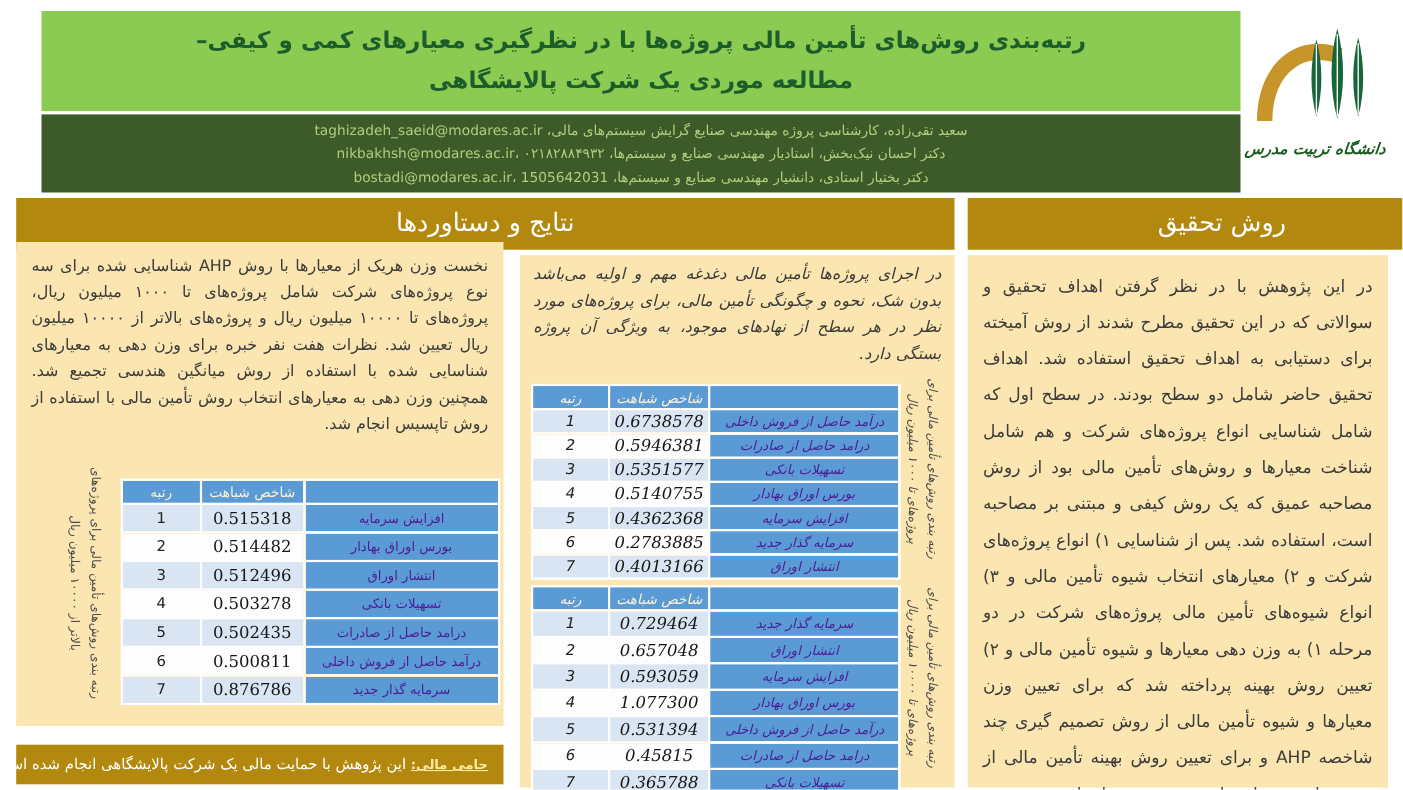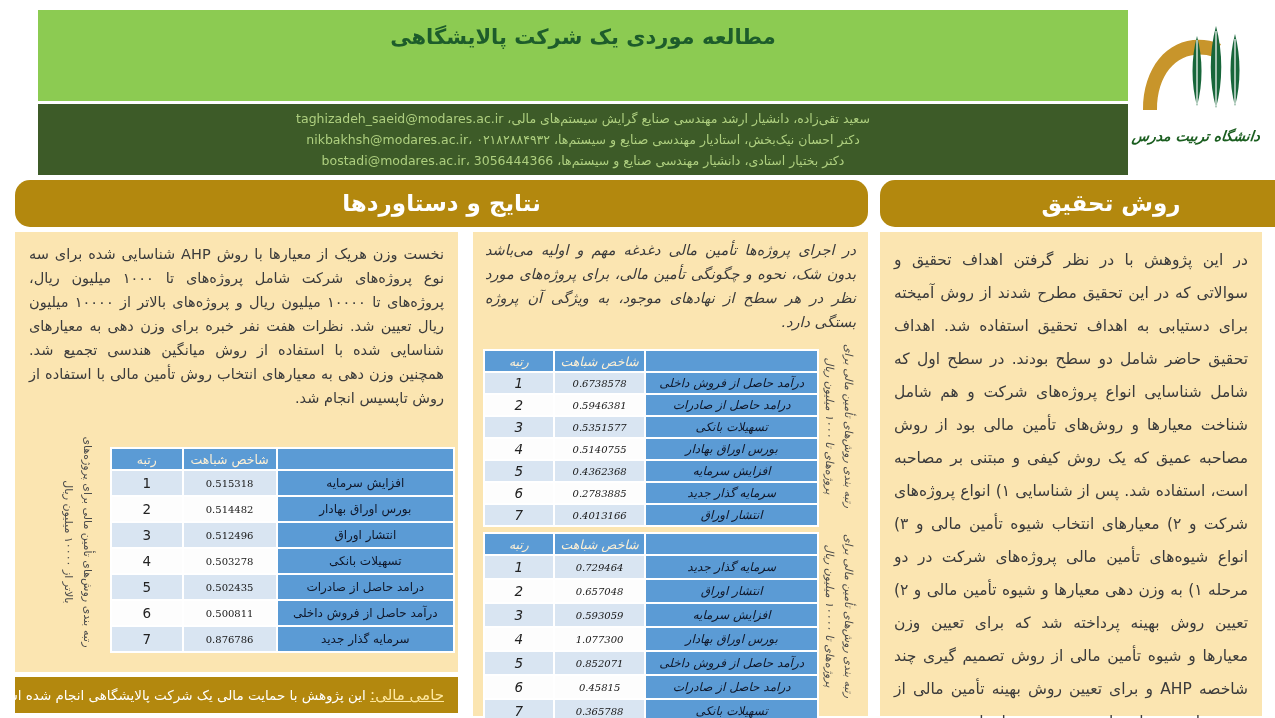--- a/index.html
+++ b/index.html
@@ -15,45 +15,45 @@
     font-size:12.5px;line-height:21px;padding-top:4px;box-sizing:border-box;}
 
   
   .logo-panel{position:absolute;left:1130px;top:10px;width:132px;height:165px;background:#fff;text-align:center;}
   .logo-panel svg{display:block;margin:2px auto 0 auto;}
   .logo-name{font-size:14px;font-weight:bold;font-style:italic;color:#1b5e20;
     transform:skewX(-6deg);letter-spacing:0.5px;}
 
   
   .section-header{position:absolute;top:180px;height:47px;background:var(--gold);
-    color:#fff;font-weight:bold;font-size:23px;text-align:center;line-height:47px;border-radius:15px;}
+    color:#fff;font-weight:normal;font-size:23px;text-align:center;line-height:47px;}
   #results-header{left:15px;width:853px;}
   #method-header{left:880px;width:382px;padding-left:40px;}
 
   
   .panel{position:absolute;background:var(--cream);box-sizing:border-box;}
   #method-panel{left:880px;top:232px;width:382px;height:484px;padding:12px 14px;}
   #middle-panel{left:473px;top:232px;width:395px;height:484px;font-style:italic;}
-  #left-panel{left:15px;top:232px;width:443px;height:440px;}
+  #left-panel{left:15px;top:220px;width:443px;height:440px;}
   p.justified{margin:0;text-align:justify;color:#3b3b3b;}
   #method-paragraph{font-size:15.5px;line-height:33px;}
   #middle-paragraph{font-size:14.5px;line-height:24px;padding:6px 12px 0 12px;}
   #left-paragraph{font-size:14.5px;line-height:24px;padding:10px 14px 0 14px;}
 
   
   .tbl{position:absolute;margin-top:12px;}
   #table-mid-1{left:10px;top:105px;width:336px;}
   #table-mid-2{left:10px;top:288px;width:336px;}
   #table-left{left:95px;top:203px;width:345px;}
   table.rank-table{border-collapse:collapse;direction:ltr;table-layout:fixed;width:100%;}
   table.rank-table th,table.rank-table td{border:2px solid #fff;padding:0 3px;overflow:hidden;white-space:nowrap;}
   table.rank-table th{background:var(--table-blue);color:#FDF0D5;font-weight:normal;font-size:12.5px;height:20px;}
   td.rank{font-size:13.5px;text-align:center;color:#222;}
-  td.val{font-family:"DejaVu Serif","Liberation Serif",serif;font-size:10px;text-align:center;color:#151515;}
-  td.cat{background:var(--table-blue);color:#0f172a;direction:rtl;text-align:center;font-size:12px;}
+  td.val{font-family:"DejaVu Serif","Liberation Serif",serif;font-size:15px;text-align:center;color:#151515;}
+  td.cat{background:var(--table-blue);color:#4c1d95;direction:rtl;text-align:center;font-size:12px;}
   .c-rank{width:20%;} .c-val{width:27%;} .c-cat{width:53%;}
   tr.odd td.rank,tr.odd td.val{background:var(--row-alt);}
   tr.even td.rank,tr.even td.val{background:#fdfdfd;}
   .rh22 tbody td{height:20px;}
   .rh24 tbody td{height:22px;}
   .rh26 tbody td{height:24px;}
 
   
   .vlabel{position:absolute;color:#4a4a4a;font-size:11px;}
   .vlabel .vtext{position:absolute;left:50%;top:50%;
@@ -62,35 +62,36 @@
   #vlabel-mid-1 .vtext{width:182px;}
   #vlabel-mid-2{left:344px;top:288px;width:44px;height:192px;}
   #vlabel-mid-2 .vtext{width:192px;}
   #vlabel-left{left:41px;top:198px;width:44px;height:224px;}
   #vlabel-left .vtext{width:224px;}
 
   
   .sponsor-bar{position:absolute;left:15px;top:677px;width:443px;height:36px;
     background:var(--gold);color:#fff;font-size:13.5px;line-height:36px;
     padding:0 14px;box-sizing:border-box;white-space:nowrap;}
-  .sponsor-label{color:#FFE9A0;font-weight:normal;text-decoration:underline;font-size:15px;margin-top:12px;}
+  .sponsor-label{color:#FFE9A0;font-weight:bold;text-decoration:underline;font-size:12px;margin-top:12px;}
 </style>
 </head>
 <body>
 
 <div class="page">
 
   <div class="band-title">
+    <div>رتبه‌بندی روش‌های تأمین مالی پروژه‌ها با در نظرگیری معیارهای کمی و کیفی–</div>
     <div>مطالعه موردی یک شرکت پالایشگاهی</div>
   </div>
 
   <div class="band-authors">
-    <div>سعید تقی‌زاده، دانشیار ارشد مهندسی صنایع گرایش سیستم‌های مالی، taghizadeh_saeid@modares.ac.ir</div>
+    <div>سعید تقی‌زاده، کارشناسی پروژه مهندسی صنایع گرایش سیستم‌های مالی، taghizadeh_saeid@modares.ac.ir</div>
     <div>دکتر احسان نیک‌بخش، استادیار مهندسی صنایع و سیستم‌ها، nikbakhsh@modares.ac.ir، ۰۲۱۸۲۸۸۴۹۳۲</div>
-    <div>دکتر بختیار استادی، دانشیار مهندسی صنایع و سیستم‌ها، bostadi@modares.ac.ir، 3056444366</div>
+    <div>دکتر بختیار استادی، دانشیار مهندسی صنایع و سیستم‌ها، bostadi@modares.ac.ir، 1505642031</div>
   </div>
 
   <div class="logo-panel">
     <svg width="118" height="116" viewBox="0 0 118 116">
       <path d="M6 98 C6 46 42 16 84 32 L77 45 C47 35 20 56 20 98 Z" fill="#C8952B"></path>
       <g>
         <path d="M60 24 C54 46 54 72 60 94 C66 72 66 46 60 24 Z" fill="#17663A"></path>
         <path d="M60 28 L60 92" stroke="#FFFFFF" stroke-width="1.2"></path>
         <path d="M79 14 C72 40 72 70 79 96 C86 70 86 40 79 14 Z" fill="#17663A"></path>
         <path d="M79 19 L79 94" stroke="#FFFFFF" stroke-width="1.2"></path>
@@ -186,21 +187,21 @@
               <td class="val">0.593059</td>
               <td class="cat">افزایش سرمایه</td>
             </tr>
             <tr class="even">
               <td class="rank">4</td>
               <td class="val">1.077300</td>
               <td class="cat">بورس اوراق بهادار</td>
             </tr>
             <tr class="odd">
               <td class="rank">5</td>
-              <td class="val">0.852071</td>
+              <td class="val">0.531394</td>
               <td class="cat">درآمد حاصل از فروش داخلی</td>
             </tr>
             <tr class="even">
               <td class="rank">6</td>
               <td class="val">0.45815</td>
               <td class="cat">درامد حاصل از صادرات</td>
             </tr>
             <tr class="odd">
               <td class="rank">7</td>
               <td class="val">0.365788</td>

